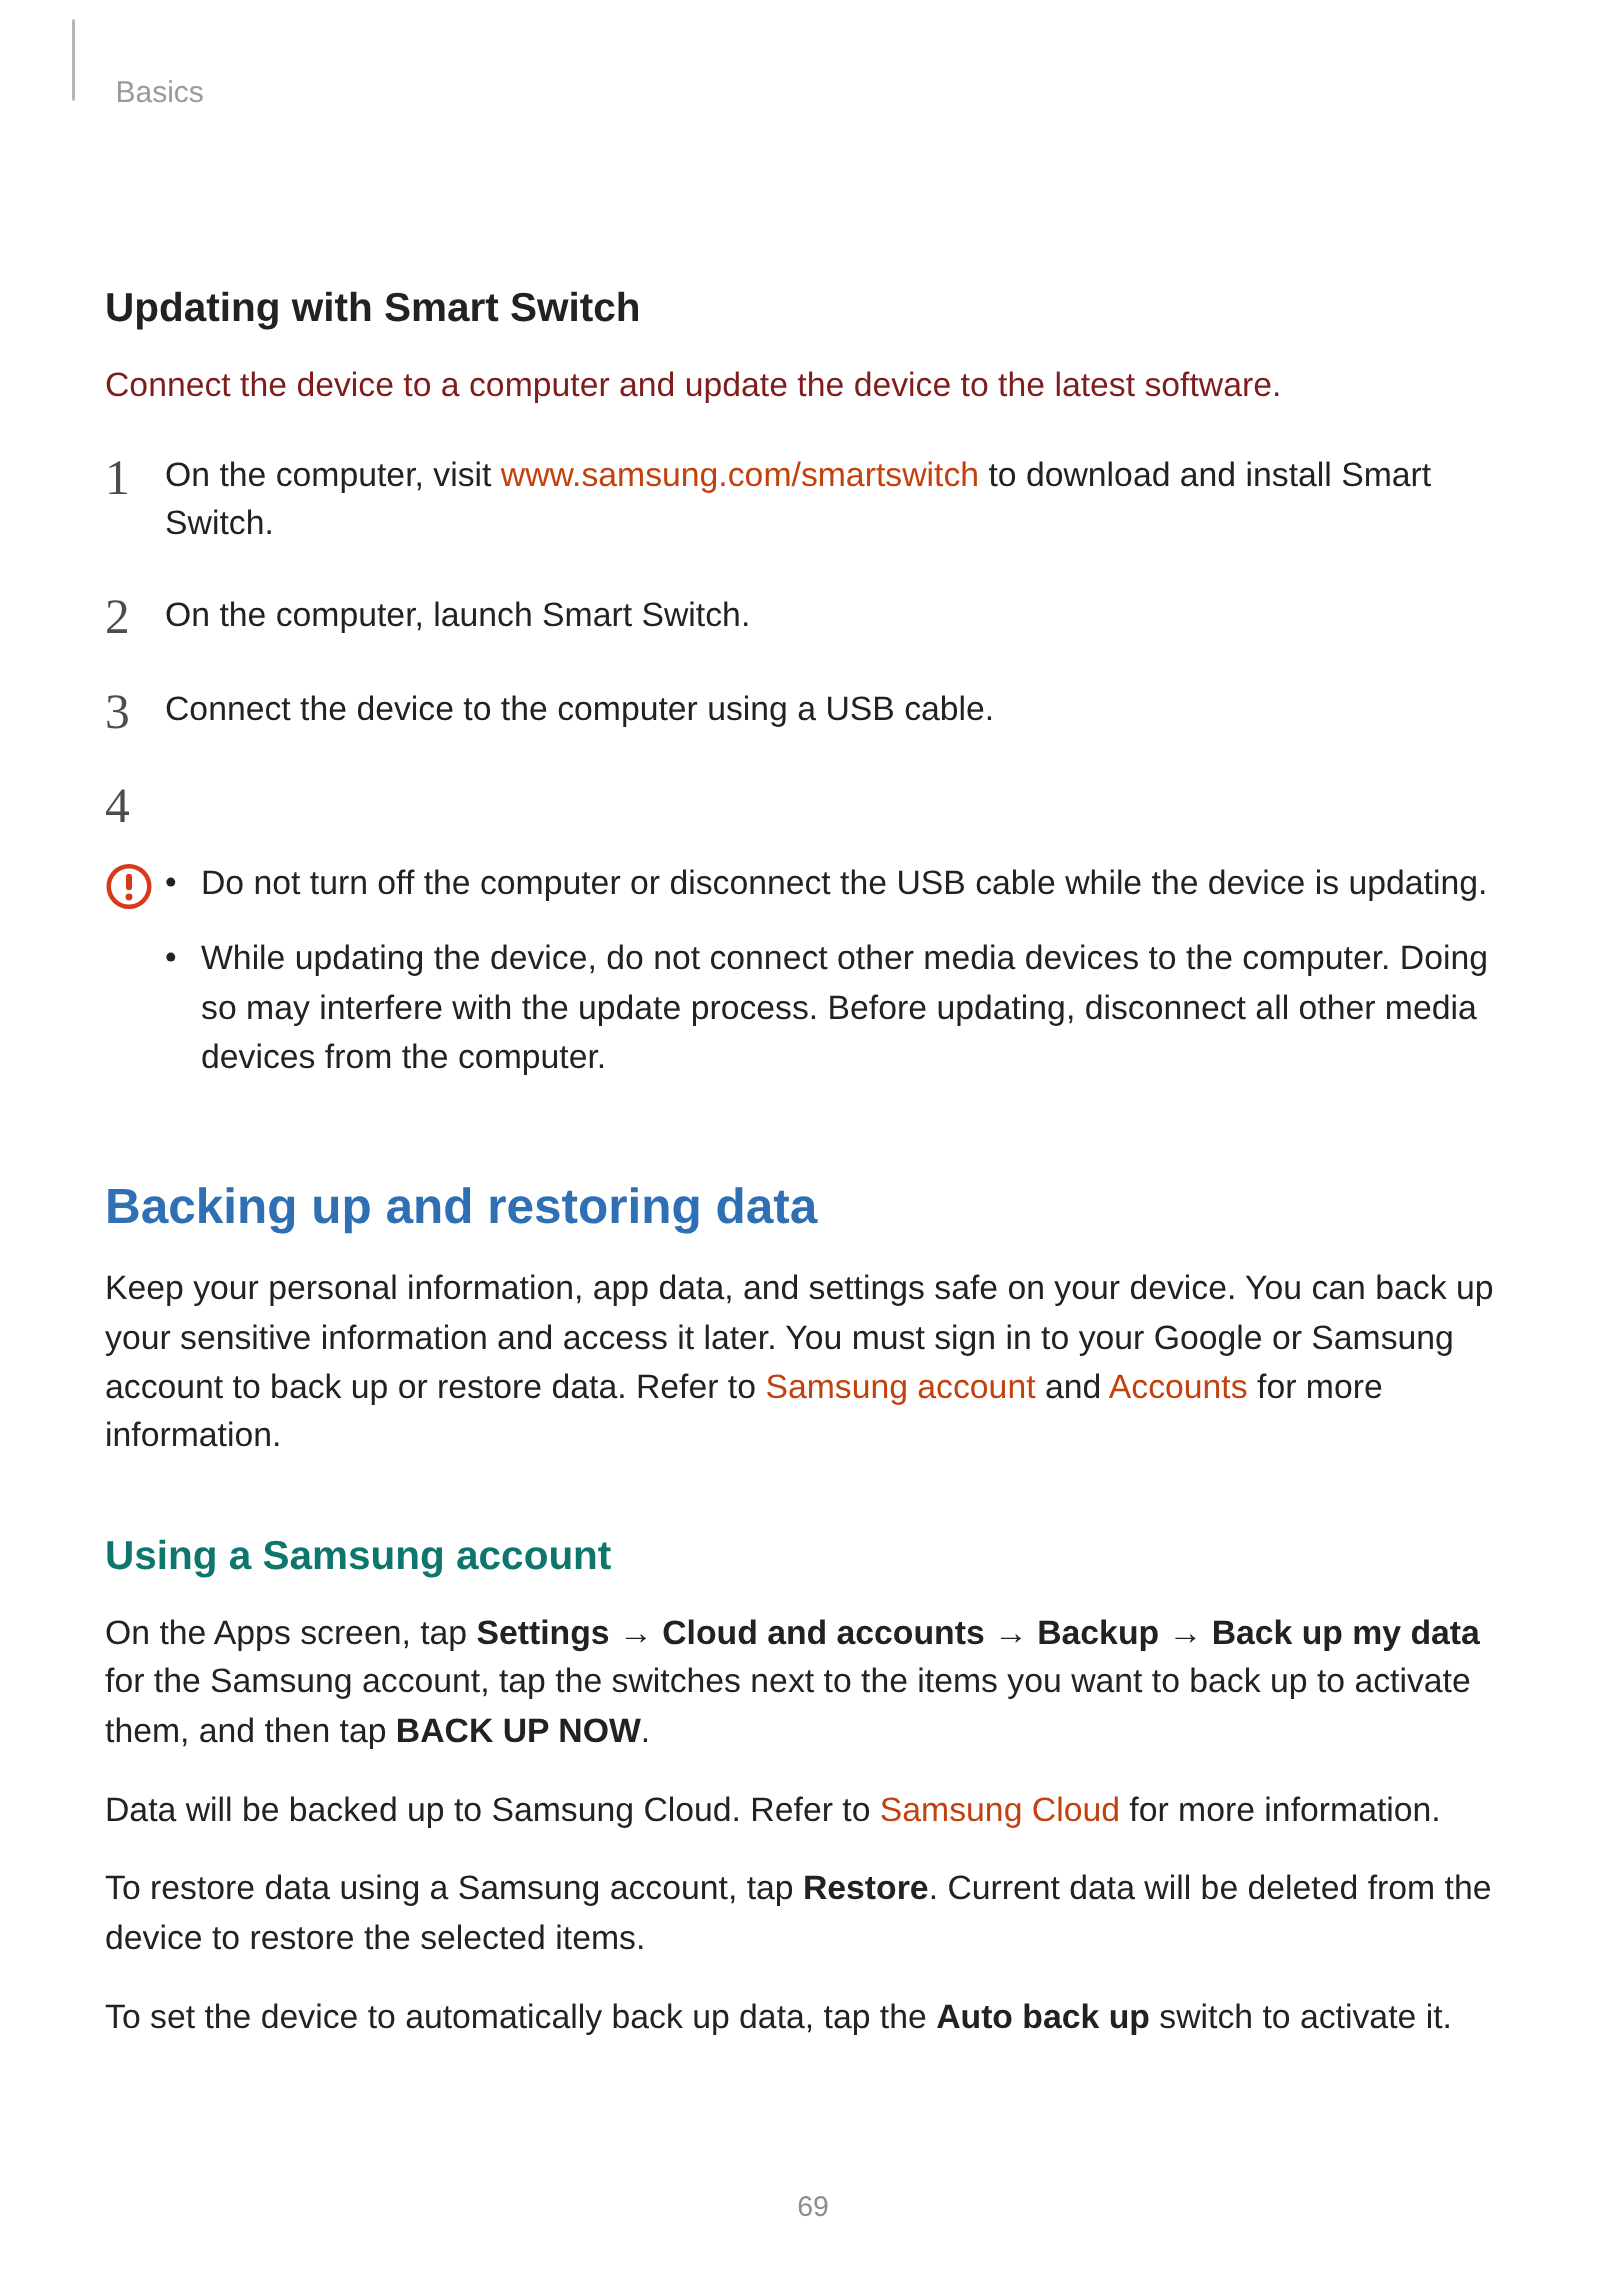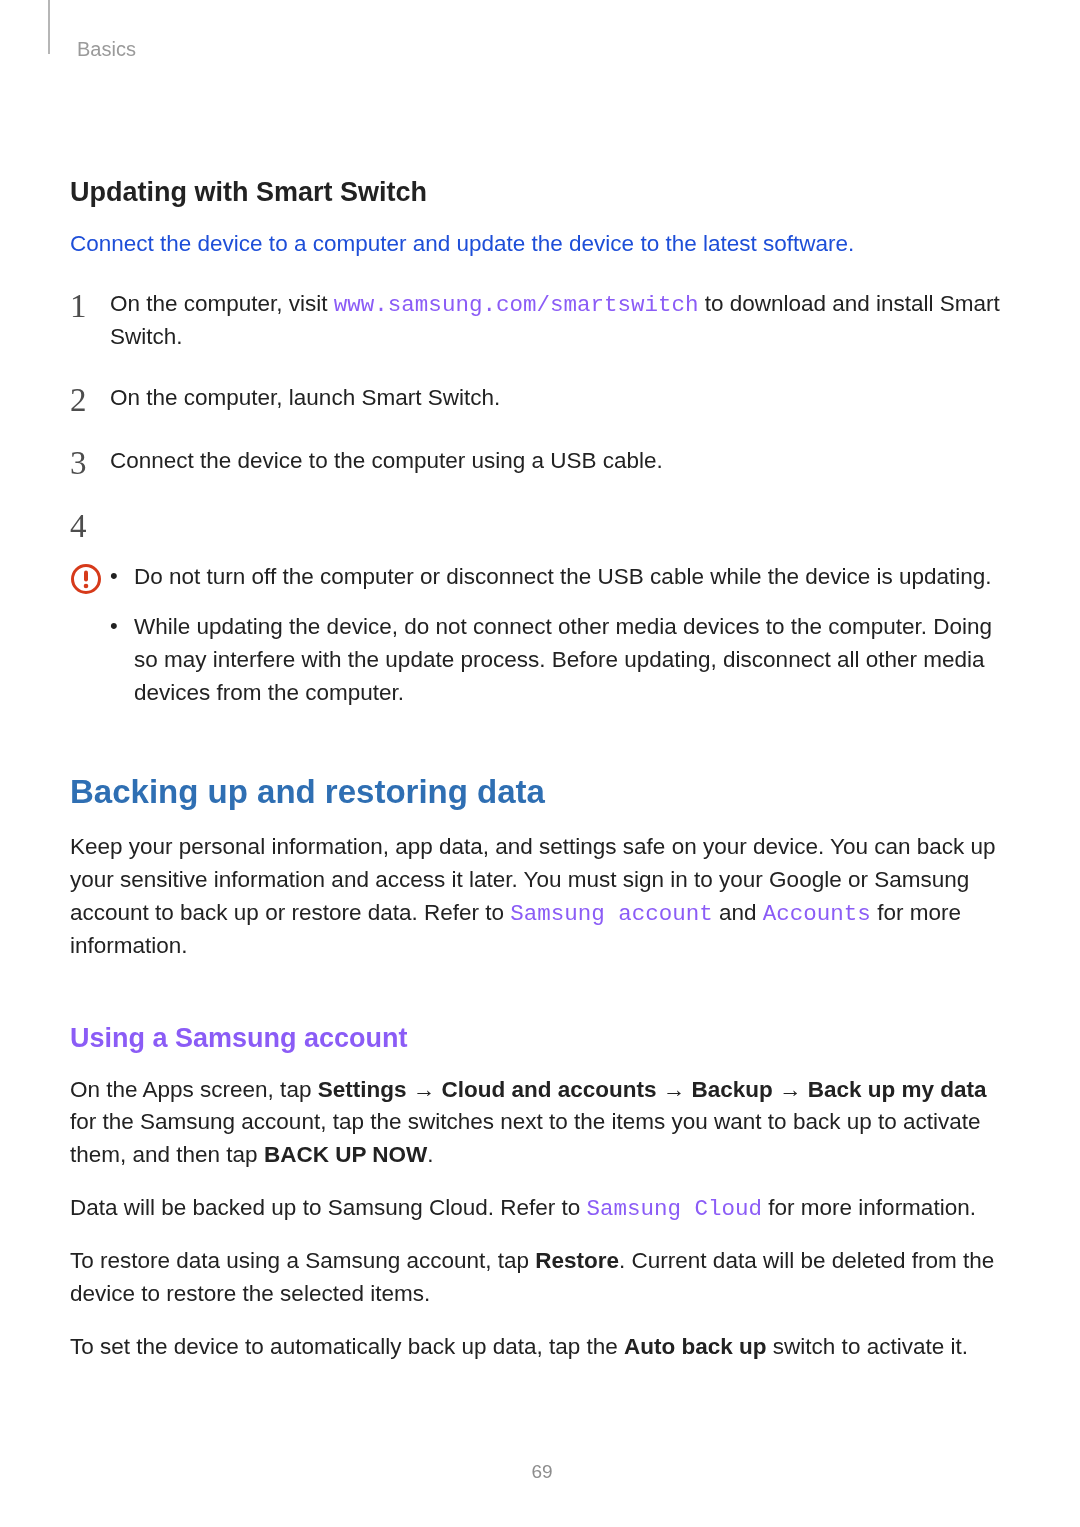--- a/index.html
+++ b/index.html
@@ -5,21 +5,21 @@
     * { margin: 0; padding: 0; box-sizing: border-box; }
     body {
       width: 1080px;
       height: 1527px;
       background: #fff;
       font-family: "Segoe UI", "Helvetica Neue", Arial, sans-serif;
       color: #1a1a1a;
       position: relative;
     }
     .page {
-      padding: 0 70px;
+      padding: 13px 70px;
     }
     .breadcrumb {
       position: relative;
       padding-top: 38px;
       padding-left: 7px;
       font-size: 20px;
       color: #9a9a9a;
     }
     .crumb-bar {
       position: absolute;
@@ -31,24 +31,24 @@
     }
     .section-heading {
       font-size: 27px;
       font-weight: 700;
       color: #222;
       margin-top: 116px;
     }
     .para {
       font-size: 22.5px;
       line-height: 1.4;
-      color: #1d4ed8;
+      color: #7f1d1d;
       margin-top: 20px;
     }
-    .link { color: #8b5cf6; font-family: Liberation Mono, monospace; }
+    .link { color: #c2410c; }
     .steps { margin-top: 28px; }
     .step {
       display: flex;
       align-items: flex-start;
       margin-top: 28px;
     }
     .step-num {
       font-family: Georgia, "Times New Roman", serif;
       font-size: 33px;
       font-weight: 400;
@@ -104,22 +104,22 @@
     }
     .para-block {
       font-size: 22.5px;
       line-height: 1.45;
       color: #222;
       margin-top: 20px;
     }
     .sub-heading {
       font-size: 27px;
       font-weight: 700;
-      color: #8b5cf6;
-      margin-top: 60px;
+      color: #0f766e;
+      margin-top: 48px;
     }
     .b { font-weight: 700; }
     .page-number {
       position: absolute;
       bottom: 44px;
       left: 4px;
       right: 0;
       text-align: center;
       font-size: 19px;
       color: #8d8d8d;

